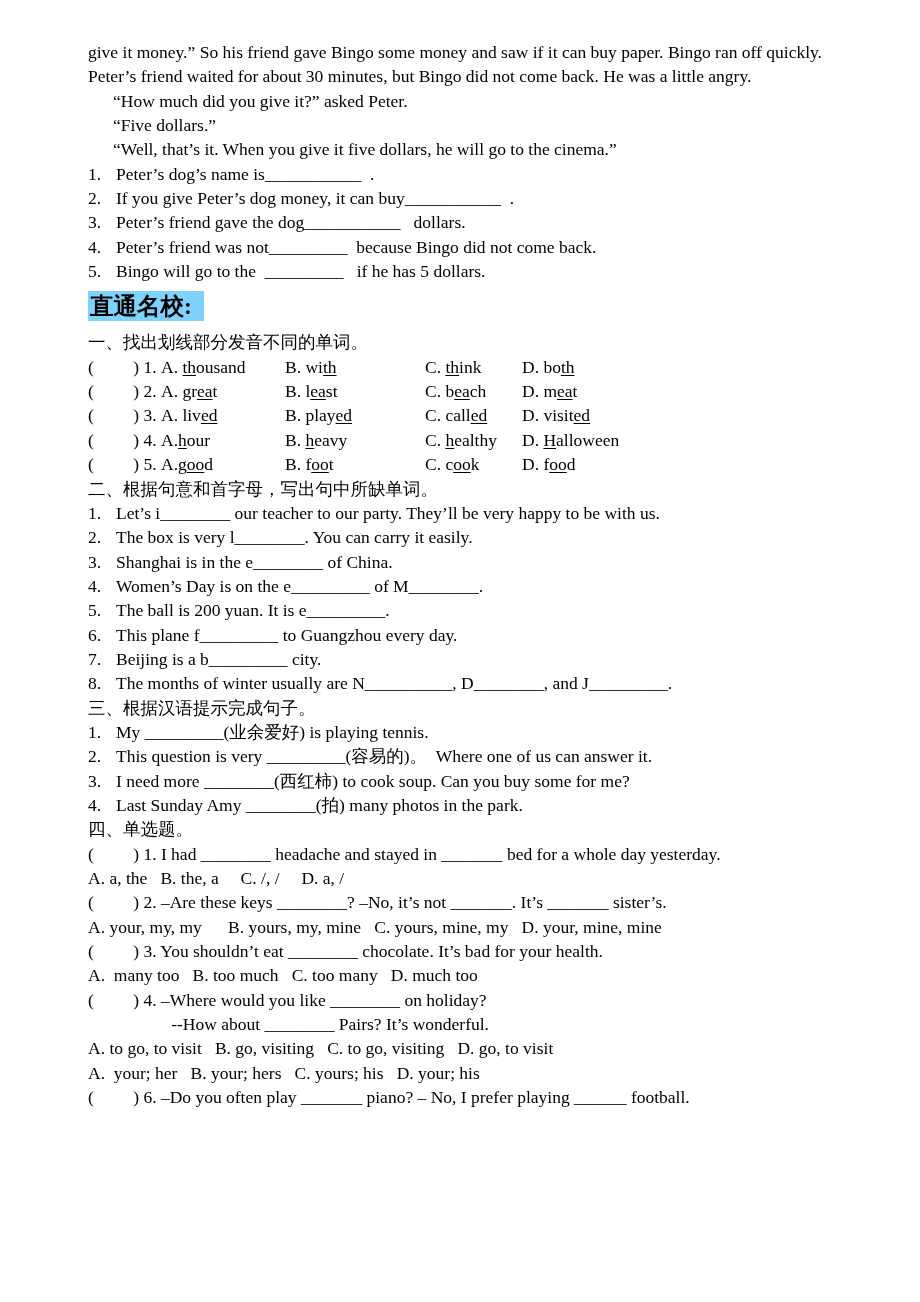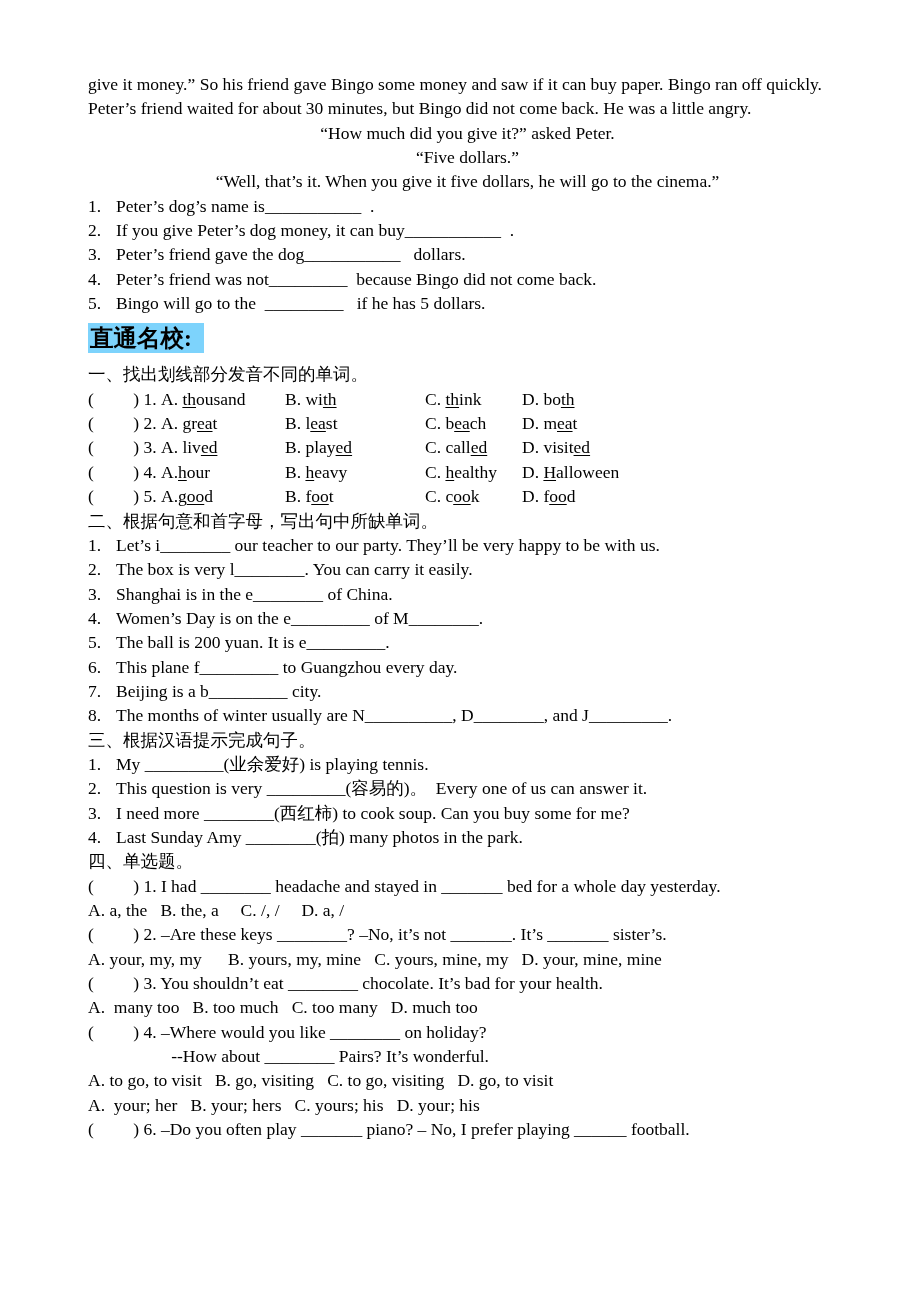--- a/index.html
+++ b/index.html
@@ -3,28 +3,28 @@
 <meta charset="utf-8">
 <style>
   html, body { margin: 0; padding: 0; background: #ffffff; }
   .page {
     position: relative;
     width: 904px;
     height: 1302px;
     box-sizing: border-box;
     background: #ffffff;
     color: #000000;
-    padding: 72px 82px 0 88px;
+    padding: 40px 82px 0 88px;
     font-family: "Liberation Serif", "DejaVu Serif", serif;
     font-size: 17.5px;
     line-height: 24.35px;
     overflow: hidden;
   }
   .para { text-align: justify; white-space: normal; }
-  .dialogue { padding-left: 25px; white-space: pre-wrap; text-align: center; }
+  .dialogue { padding-left: 25px; white-space: pre-wrap; }
   .num-row { display: flex; }
   .num { flex: 0 0 28px; }
   .txt { flex: 1; white-space: pre-wrap; }
   .heading { white-space: pre-wrap; }
   .banner-row { margin: 8px 0 7px; line-height: 30px; }
   .banner {
     font-weight: bold;
     font-size: 23.5px;
     background: #7dd3fc;
     padding: 2px 12px 2px 2px;
@@ -119,21 +119,21 @@
     </div>
 
   <div class="heading">三、根据汉语提示完成句子。</div>
   <div id="hint-items">
       <div class="num-row">
         <span class="num">1.</span>
         <span class="txt">My _________(业余爱好) is playing tennis.</span>
       </div>
       <div class="num-row">
         <span class="num">2.</span>
-        <span class="txt">This question is very _________(容易的)。  Every one of us can answer it.</span>
+        <span class="txt">This question is very _________(容易的)。  Where one of us can answer it.</span>
       </div>
       <div class="num-row">
         <span class="num">3.</span>
         <span class="txt">I need more ________(西红柿) to cook soup. Can you buy some for me?</span>
       </div>
       <div class="num-row">
         <span class="num">4.</span>
         <span class="txt">Last Sunday Amy ________(拍) many photos in the park.</span>
       </div>
     </div>

